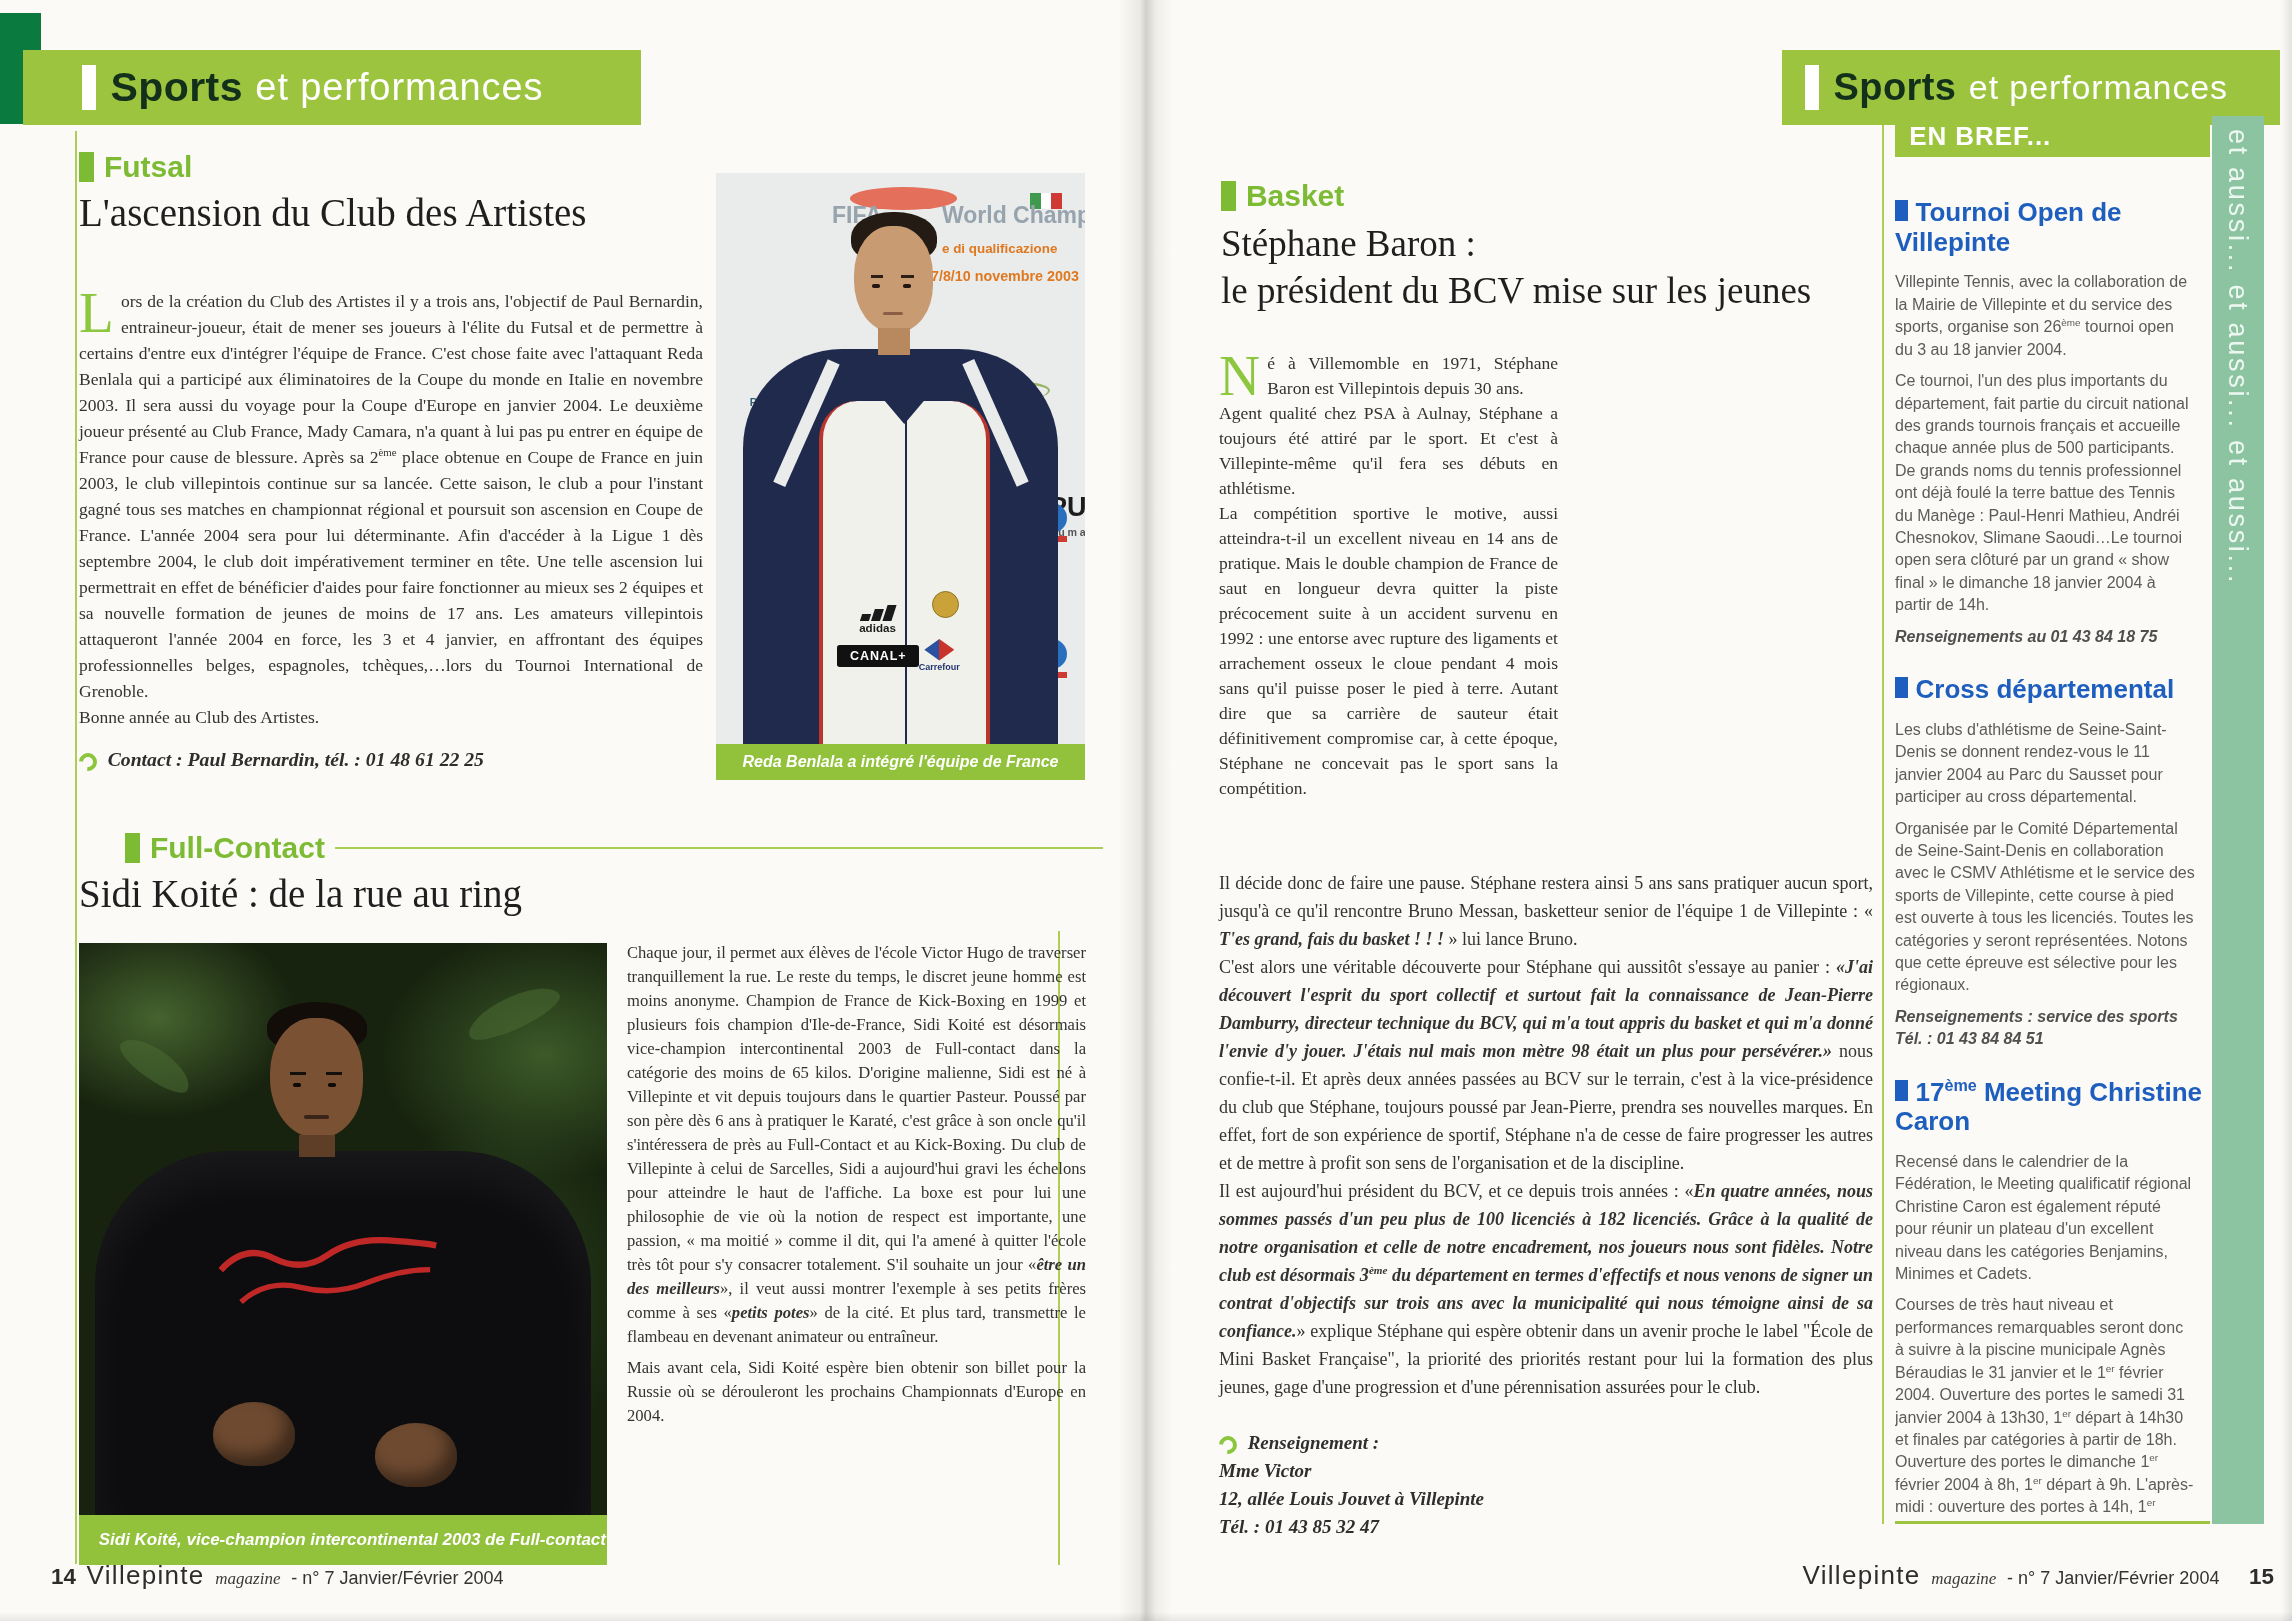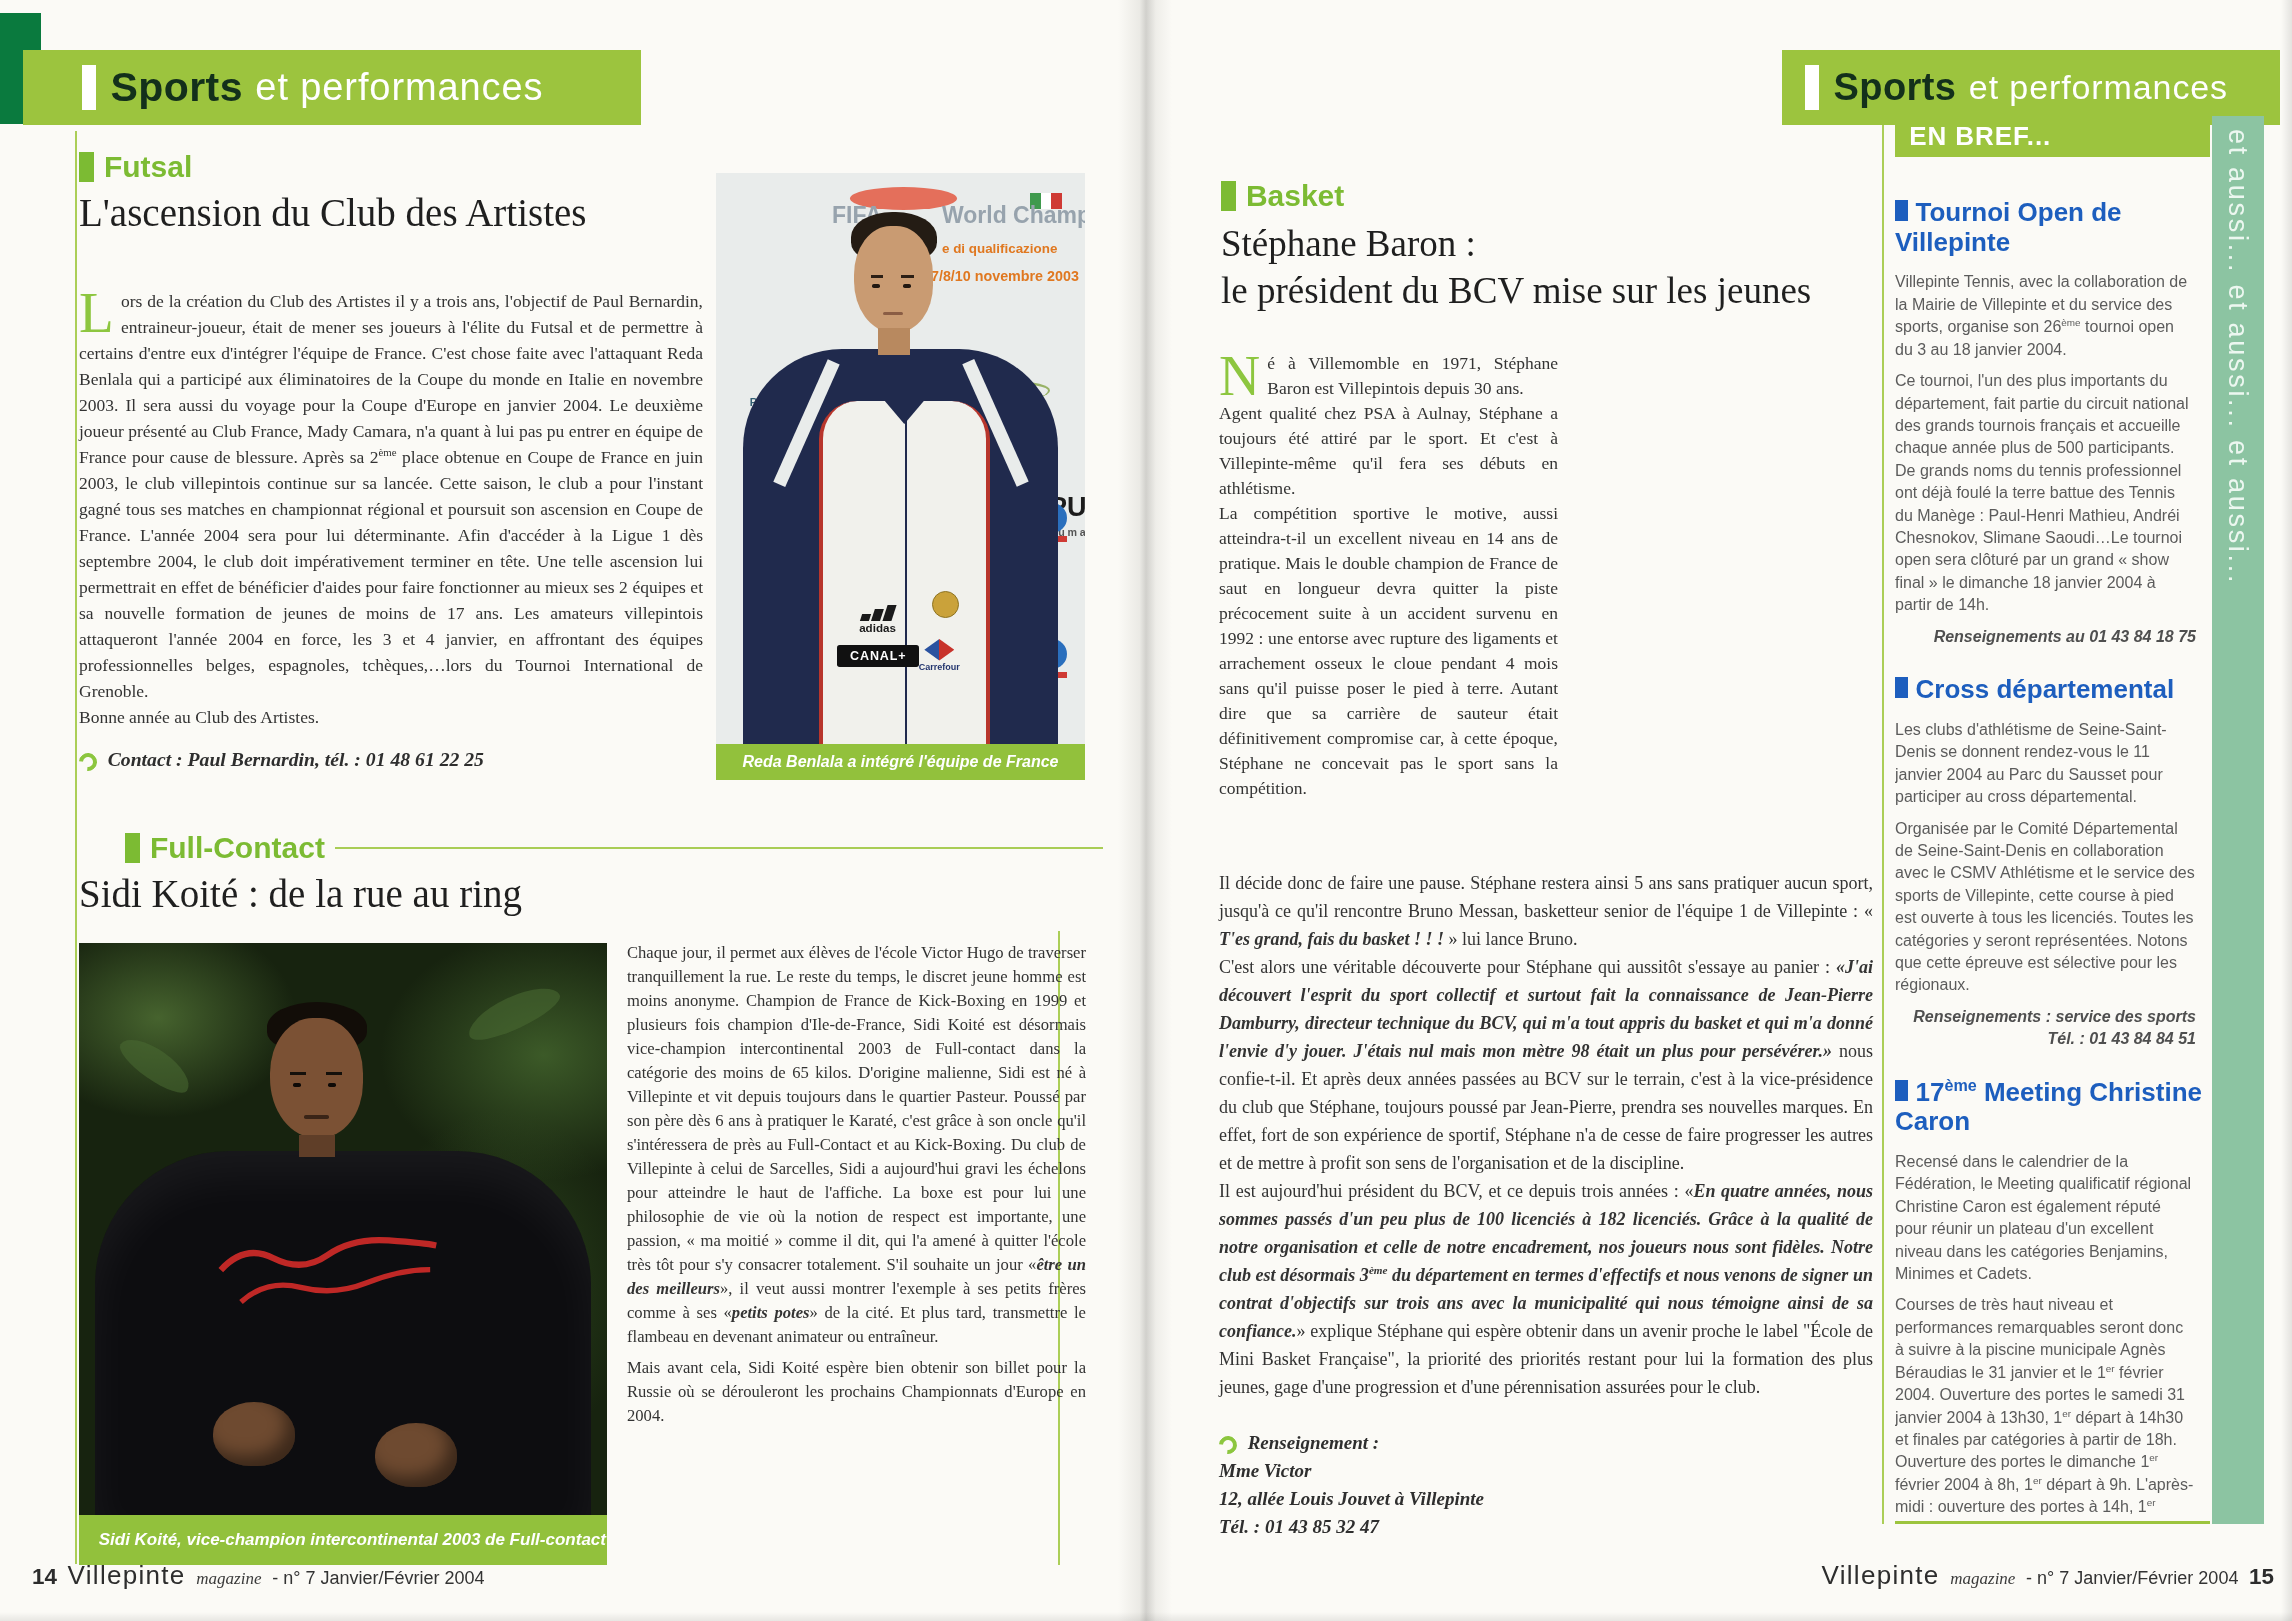--- a/index.html
+++ b/index.html
@@ -148,32 +148,32 @@
   .shirt{position:absolute;left:0;right:0;bottom:0;height:125px;background:#eef0ee;border-radius:63px 63px 0 0;z-index:2;}
 
   
   #enbref{position:absolute;left:749px;top:116px;width:315px;height:1408px;overflow:hidden;
           border-bottom:3.6px solid #9cc43e;box-sizing:border-box;}
   #enbref .eb-head{height:41px;background:#9cc43e;color:#ffffff;font-weight:700;font-size:26px;
                    display:flex;align-items:center;padding-left:14.3px;letter-spacing:0.9px;}
   .eb-item-title{color:#1d5ebe;font-weight:700;font-size:26px;line-height:29.6px;margin:41px 5.4px 14.3px 0;}
   .eb-item-title .bblock{display:inline-block;width:12.5px;height:20.6px;background:#1d5ebe;margin-right:8px;}
   #enbref p{margin:0 0 9px;font-size:16px;line-height:22.4px;color:#5b5b5b;width:301px;}
-  #enbref .note{font-style:italic;font-weight:700;color:#4f4f4f;text-align:right;}
+  #enbref .note{font-style:italic;font-weight:700;color:#4f4f4f;}
 
   
   #band{position:absolute;left:1066px;top:116px;width:52px;height:1408px;background:#8cc4a2;overflow:hidden;}
   #band .band-text{position:absolute;left:41px;top:12.5px;white-space:nowrap;transform:rotate(90deg);
                    transform-origin:left top;color:#ecf7f0;font-size:27px;letter-spacing:2.7px;}
 
   
   .pfooter{position:absolute;top:1560px;display:flex;align-items:baseline;gap:10.7px;z-index:5;}
   #footer-left{left:32px;}
   #footer-right{right:18px;}
-  .pfooter .pnum{font-weight:700;font-size:22.4px;color:#2c2c2c;}
+  .pfooter .pnum{font-weight:700;font-size:22.4px;color:#2c2c2c;margin-left:19px;}
   .pfooter .brand{font-size:26px;color:#2d2d2d;letter-spacing:1.3px;}
   .pfooter .brand-sfx{font-family:"Liberation Serif",serif;font-style:italic;font-size:17px;color:#3a3a3a;}
   .pfooter .issue{font-size:18px;color:#333333;}
 </style>
 </head>
 <body>
 
 <div class="spread">
 
   <div class="page" id="page-left">

